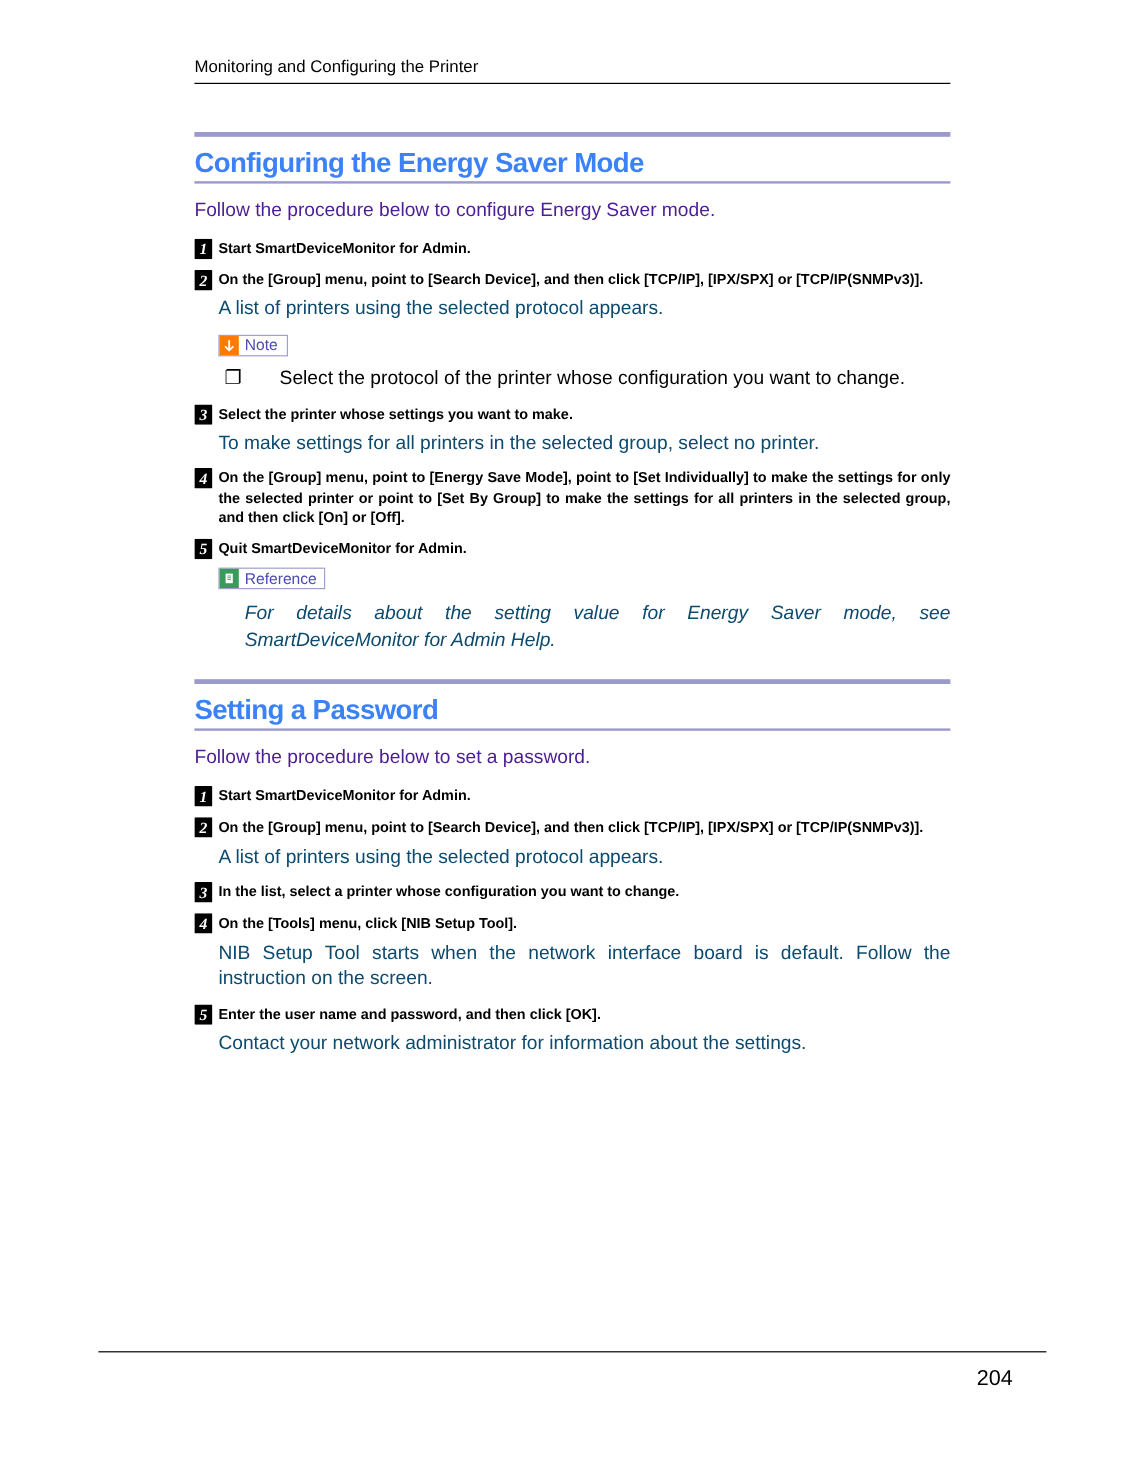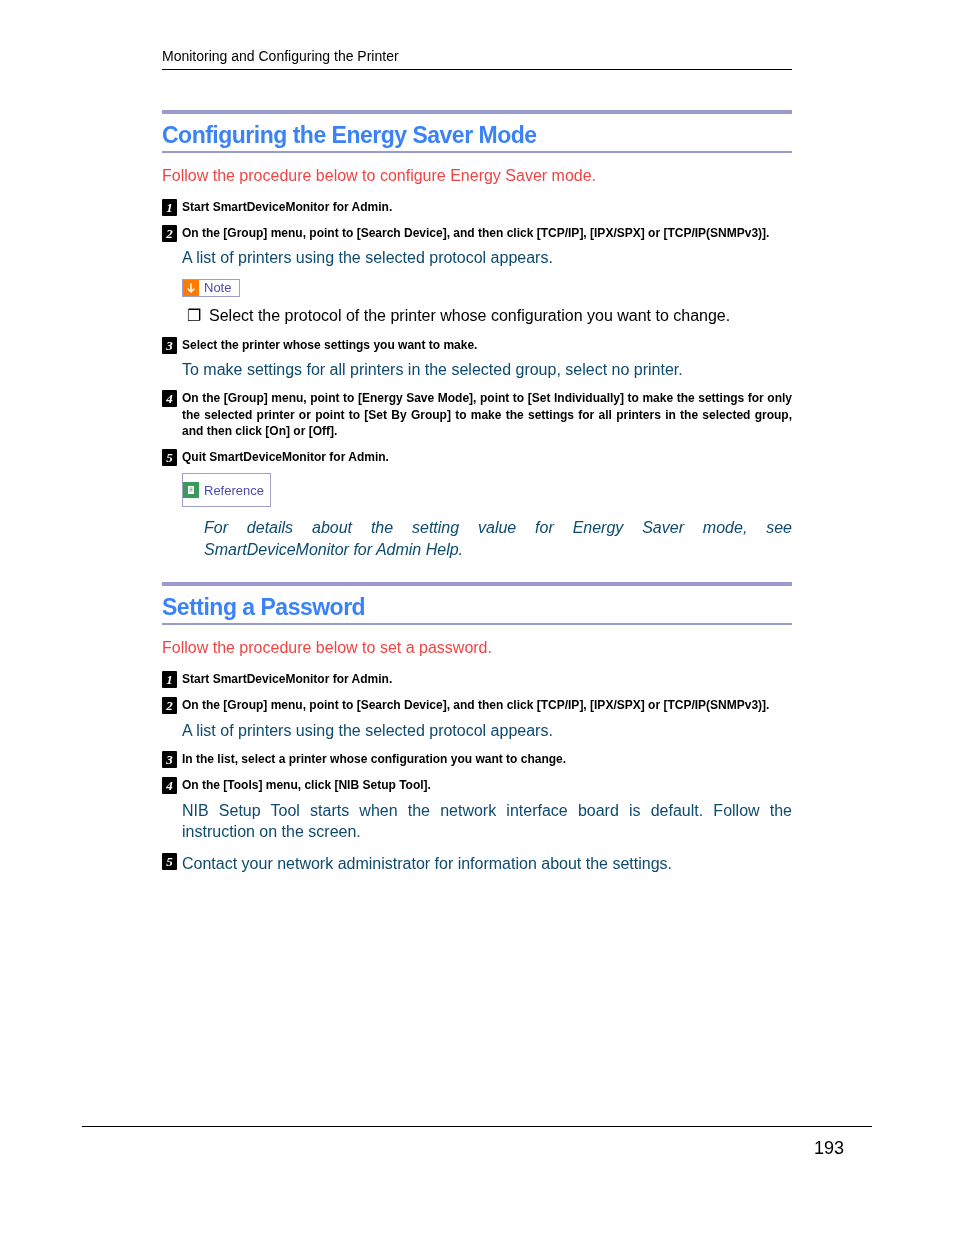--- a/index.html
+++ b/index.html
@@ -41,21 +41,21 @@
       letter-spacing: -0.5px;
       margin-bottom: 2px;
     }
     .section-bottom-rule {
       height: 2px;
       background: #9a9acc;
       margin-bottom: 14px;
     }
     .intro-text {
       font-size: 16px;
-      color: #ef4444;
+      color: #4c1d95;
       margin-bottom: 14px;
     }
     .step {
       position: relative;
       padding-left: 20px;
       margin-bottom: 10px;
     }
     .step-number {
       position: absolute;
       left: 0;
@@ -103,21 +103,21 @@
     .note-badge-text {
       font-size: 13px;
       color: #4a4ab0;
       padding: 0 8px 0 5px;
       font-family: Arial, sans-serif;
     }
     .reference-badge {
       display: inline-flex;
       align-items: center;
       border: 1px solid #a0a0c8;
-      height: 34px;
+      height: 18px;
       margin: 8px 0 4px 0;
     }
     .reference-badge-icon {
       width: 16px;
       height: 16px;
       background: #3a9a5a;
       display: flex;
       align-items: center;
       justify-content: center;
     }
@@ -134,20 +134,21 @@
       margin-top: 4px;
       padding-left: 5px;
     }
     .sub-bullet {
       flex-shrink: 0;
       width: 22px;
     }
     .sub-text {
       flex: 1;
       text-align: justify;
+      margin-left: 24px;
     }
     .page-number {
       position: absolute;
       right: 110px;
       bottom: 76px;
       font-size: 18px;
       color: #000;
     }
     .footer-line {
       position: absolute;
@@ -299,19 +300,20 @@
       <p class="step-body">NIB Setup Tool starts when the network interface board is default. Follow the instruction on the screen.</p>
     </div>
 
     <div class="step">
       <span class="step-number">
         <svg width="15" height="17" viewBox="0 0 15 17">
             <rect x="0" y="0" width="15" height="17" fill="#000" rx="1"></rect>
             <text x="7.5" y="13" fill="#fff" font-size="13" font-weight="bold" font-style="italic" text-anchor="middle" font-family="Georgia,serif">5</text>
           </svg>
       </span>
+      <p class="step-title">Enter the user name and password, and then click [OK].</p>
       <p class="step-body">Contact your network administrator for information about the settings.</p>
     </div>
   </div>
 </div>
 
 <div class="footer-line"></div>
-<div class="page-number">193</div>
+<div class="page-number">204</div>
 
 </body></html>

